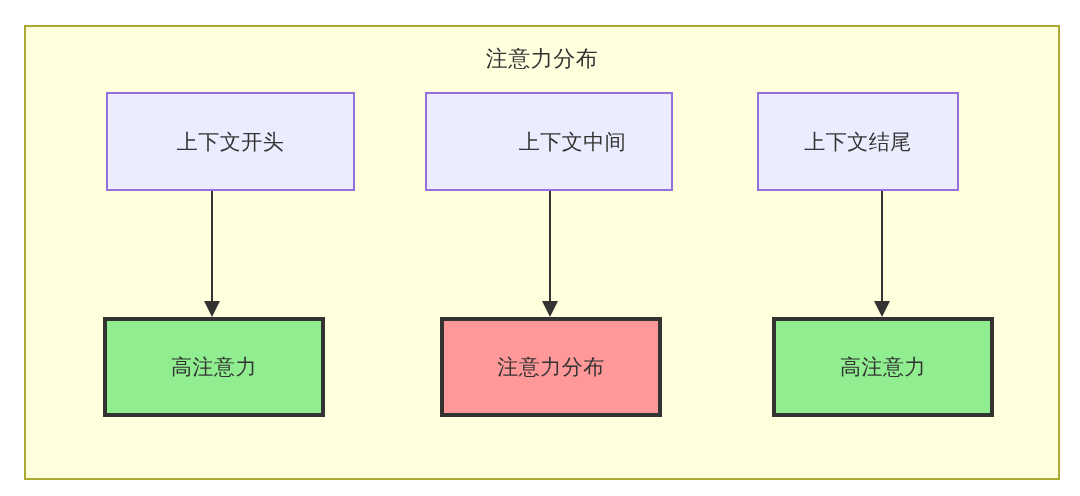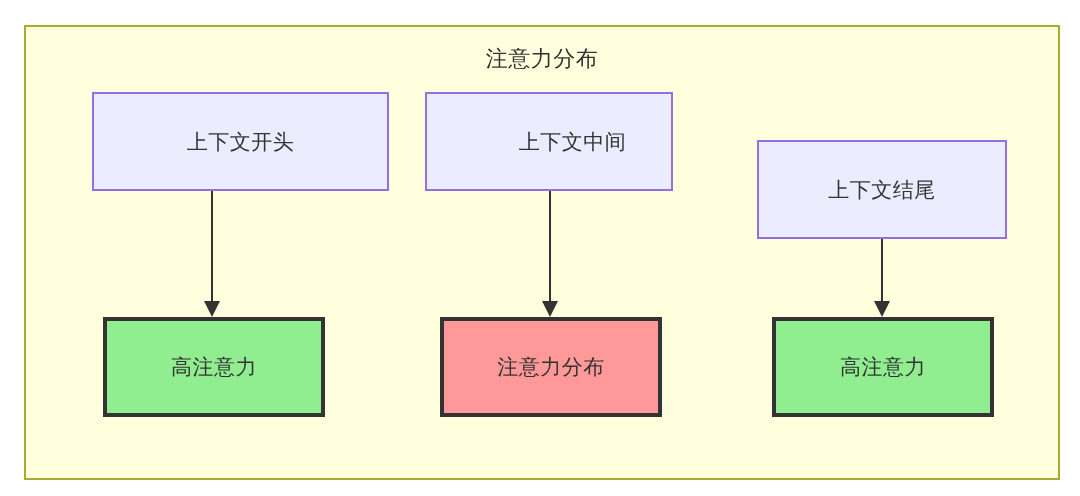--- a/index.html
+++ b/index.html
@@ -59,23 +59,23 @@
     height: 100px;
   }
   .node.result.high {
     background: #90ee90;
     text-align: center;
   }
   .node.result.low {
     background: #f99;
   }
   
-  .col1.source { left: 92px;  top: 92px;  width: 297px; }
+  .col1.source { left: 106px;  top: 92px;  width: 249px; }
   .col2.source { left: 425px; top: 92px;  width: 248px; padding-left: 47px; }
-  .col3.source { left: 757px; top: 92px;  width: 250px; margin-top: 48px; }
+  .col3.source { left: 757px; top: 92px;  width: 202px; }
 
   .col1.result { left: 103px; top: 317px; width: 222px; }
   .col2.result { left: 440px; top: 317px; width: 222px; }
   .col3.result { left: 772px; top: 317px; width: 222px; }
 
   
   #edges {
     position: absolute;
     left: 0;
     top: 0;

